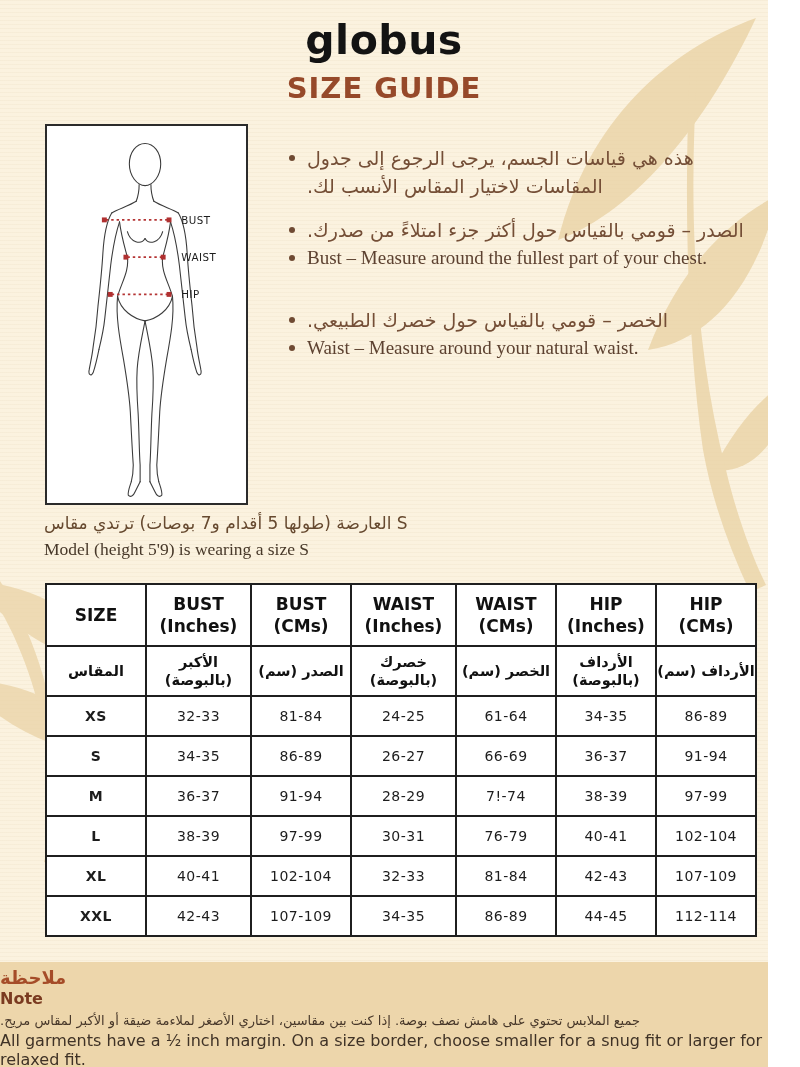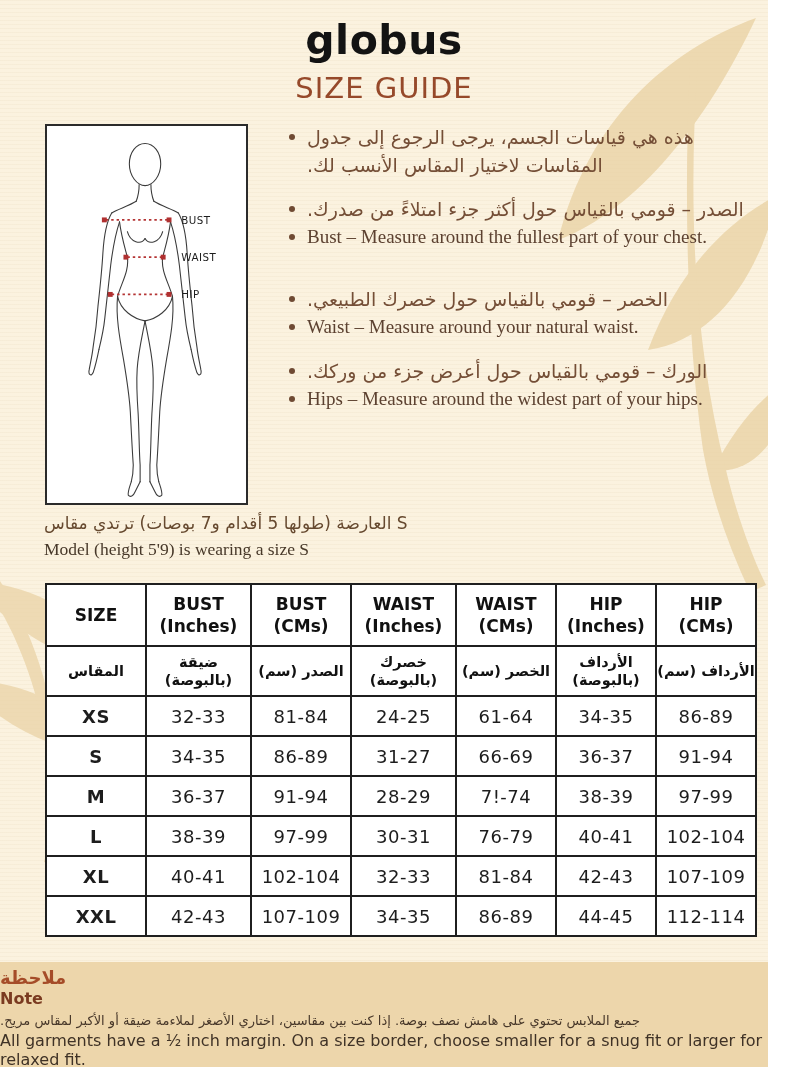--- a/index.html
+++ b/index.html
@@ -12,47 +12,47 @@
     overflow:hidden;
   }
   .leaf-svg { position:absolute; z-index:0; }
   .leaves-top-right { top:0; right:0; }
   .leaves-left { top:540px; left:0; }
   .content { position:relative; z-index:1; }
 
   .logo { position:absolute; top:16px; left:0; width:100%; text-align:center;
     font-size:41px; font-weight:bold; letter-spacing:0.5px; color:#131313; }
   .title { position:absolute; top:71px; left:0; width:100%; text-align:center;
-    font-size:29px; font-weight:normal; letter-spacing:1px; color:#96492a; }
+    font-size:29px; font-weight:bold; letter-spacing:1px; color:#96492a; }
 
   .figure-box { position:absolute; left:45px; top:124px; width:203px; height:381px;
     background:#ffffff; border:2px solid #2b2b2b; }
   .figure-box svg { display:block; }
 
-  .instructions { position:absolute; left:287px; top:123px; width:478px; }
+  .instructions { position:absolute; left:287px; top:144px; width:478px; }
   .inst-group { margin-bottom:16px; }
   .inst-group.g2 { margin-bottom:34px; }
   .inst-group.g3 { }
   .inst-item { display:flex; align-items:flex-start; }
   .dot { flex:0 0 auto; width:6px; height:6px; border-radius:50%; background:#6f4a33; margin:11px 12px 0 2px; }
   .inst-ar { direction:rtl; text-align:left; font-size:19px; line-height:28px; color:#744e36;
     font-family:"DejaVu Sans", sans-serif; }
   .inst-en { font-family:"Liberation Serif", serif; font-size:19px; line-height:28px; color:#5c4130; }
 
   .model-note { position:absolute; left:44px; top:510px; }
   .model-ar { font-size:17px; line-height:26px; color:#66492f; font-family:"DejaVu Sans", sans-serif; }
   .model-en { font-family:"Liberation Serif", serif; font-size:17.5px; line-height:26px; color:#473829; }
 
   table.size-table { position:absolute; left:45px; top:583px; width:710px;
     border-collapse:collapse; table-layout:fixed; background:#ffffff; }
   table.size-table td { border:2px solid #1f1f1f; background:#ffffff; text-align:center; vertical-align:middle; }
   .hdr-en { height:62px; font-size:17px; font-weight:bold; color:#111111; line-height:1.3; }
   .hdr-ar { height:50px; font-size:14.5px; font-weight:bold; color:#111111; direction:rtl; line-height:1.25;
     font-family:"DejaVu Sans", sans-serif; }
-  .data-row td { height:40px; font-size:18px; color:#1d1d1d; letter-spacing:0.5px;border-radius:18px; }
+  .data-row td { height:40px; font-size:14px; color:#1d1d1d; letter-spacing:0.5px;border-radius:18px; }
   .size-cell { font-weight:bold; font-size:17px; letter-spacing:0.5px; }
 
   .note-section { position:absolute; left:0; top:962px; width:800px; height:105px;
     background:#edd6ab; text-align:left; padding-top:5px; }
   .note-h-ar { font-size:18px; font-weight:bold; color:#a54c28; direction:rtl; }
   .note-h-en { font-size:16px; font-weight:bold; color:#7a3a20; margin-top:1px; }
   .note-b-ar { font-size:13px; color:#473729; direction:rtl; margin-top:5px; }
   .note-b-en { font-size:16px; color:#3f3226; margin-top:3px; }
 </style>
 </head>
@@ -158,30 +158,20 @@
       <div class="inst-group g3">
         <div class="inst-item">
           <span class="dot"></span>
           <div class="inst-ar">الخصر – قومي بالقياس حول خصرك الطبيعي.</div>
         </div>
         <div class="inst-item">
           <span class="dot"></span>
           <div class="inst-en">Waist – Measure around your natural waist.</div>
         </div>
       </div>
-      <div class="inst-group g4">
-        <div class="inst-item">
-          <span class="dot"></span>
-          <div class="inst-ar">الورك – قومي بالقياس حول أعرض جزء من وركك.</div>
-        </div>
-        <div class="inst-item">
-          <span class="dot"></span>
-          <div class="inst-en">Hips – Measure around the widest part of your hips.</div>
-        </div>
-      </div>
     </div>
 
     <div class="model-note">
       <div class="model-ar">العارضة (طولها 5 أقدام و7 بوصات) ترتدي مقاس S</div>
       <div class="model-en">Model (height 5'9) is wearing a size S</div>
     </div>
 
     <table class="size-table">
       <colgroup>
         <col style="width:100px">
@@ -222,21 +212,21 @@
               <div>HIP</div>
               <div>(CMs)</div>
             </td>
         </tr>
         <tr>
           <td class="hdr-ar">
               <div>المقاس</div>
               <div></div>
             </td>
           <td class="hdr-ar">
-              <div>ضيقة</div>
+              <div>الأكبر</div>
               <div>(بالبوصة)</div>
             </td>
           <td class="hdr-ar">
               <div>الصدر (سم)</div>
               <div></div>
             </td>
           <td class="hdr-ar">
               <div>خصرك</div>
               <div>(بالبوصة)</div>
             </td>
@@ -259,21 +249,21 @@
           <td>81-84</td>
           <td>24-25</td>
           <td>61-64</td>
           <td>34-35</td>
           <td>86-89</td>
         </tr>
         <tr class="data-row">
           <td class="size-cell">S</td>
           <td>34-35</td>
           <td>86-89</td>
-          <td>31-27</td>
+          <td>26-27</td>
           <td>66-69</td>
           <td>36-37</td>
           <td>91-94</td>
         </tr>
         <tr class="data-row">
           <td class="size-cell">M</td>
           <td>36-37</td>
           <td>91-94</td>
           <td>28-29</td>
           <td>7!-74</td>

